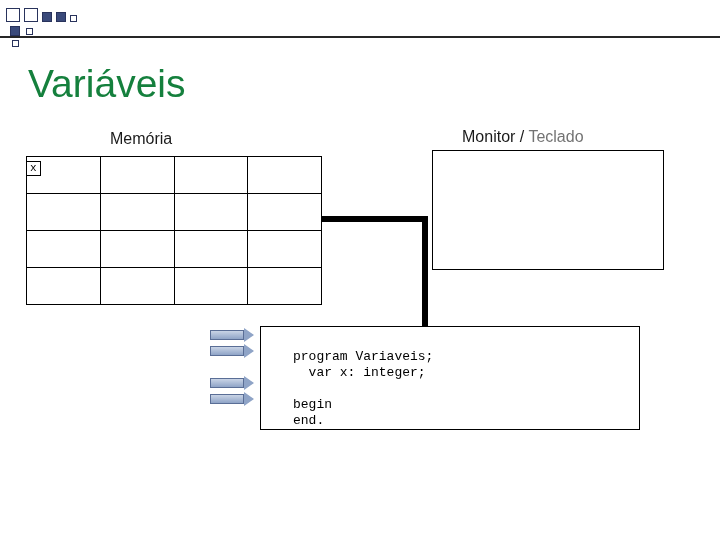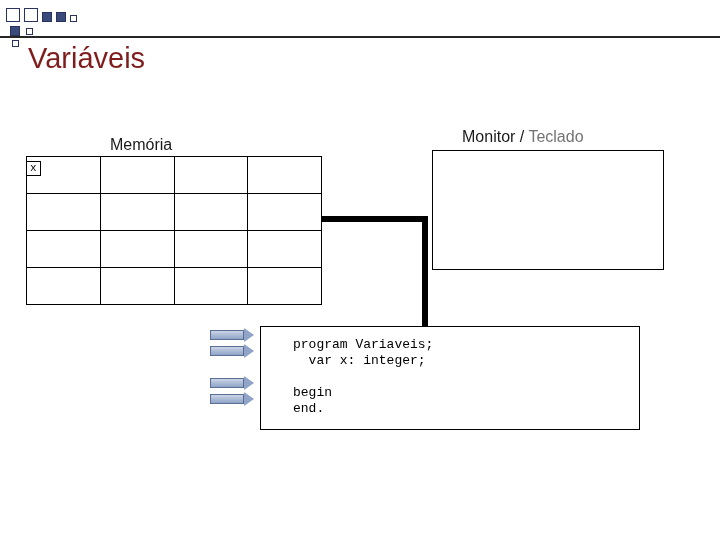--- a/index.html
+++ b/index.html
@@ -27,28 +27,28 @@
   .rule-top {
     position: absolute;
     top: 36px;
     left: 0;
     width: 720px;
     height: 2px;
     background: #262626;
   }
   .title {
     position: absolute;
-    top: 42px;
+    top: 62px;
     left: 28px;
-    font-size: 29px;
-    color: #7f1d1d;
+    font-size: 39px;
+    color: #15803d;
   }
   .memoria-label {
     position: absolute;
-    top: 136px;
+    top: 130px;
     left: 110px;
     font-size: 16px;
     color: #1a1a1a;
   }
   .monitor-label {
     position: absolute;
     top: 128px;
     left: 462px;
     font-size: 16px;
     color: #1a1a1a;
@@ -114,21 +114,21 @@
     left: 260px;
     width: 380px;
     height: 104px;
     border: 1.5px solid #000;
     background: #fff;
     font-family: "Courier New", monospace;
     font-size: 13px;
     line-height: 16px;
     white-space: pre;
     padding-left: 32px;
-    padding-top: 10px;
+    padding-top: 22px;
   }
   .ptr {
     position: absolute;
     width: 44px;
     height: 10px;
     left: 210px;
   }
   .ptr .shaft {
     position: absolute;
     left: 0;

